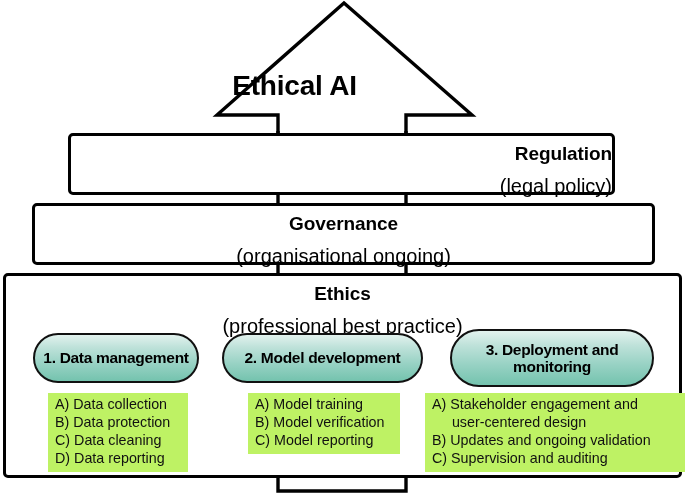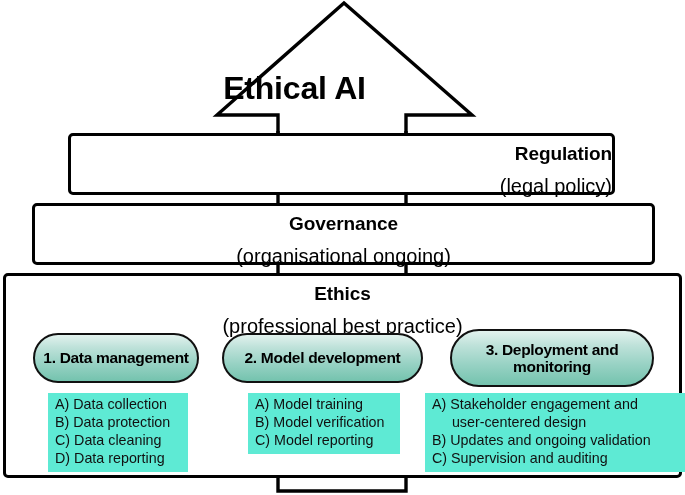--- a/index.html
+++ b/index.html
@@ -102,21 +102,21 @@
     z-index: 8;
   }
   #pill-1 { left: 33px;  top: 333px; width: 166px; height: 50px; }
   #pill-2 { left: 222px; top: 333px; width: 201px; height: 50px; }
   #pill-3 { left: 450px; top: 329px; width: 204px; height: 58px; }
 
   
   .sublist {
     position: absolute;
     box-sizing: border-box;
-    background: #5eead4;
+    background: #bef264;
     font-size: 14.3px;
     line-height: 1.255;
     color: #111111;
     padding: 3px 7px 4px 7px;
     z-index: 8;
   }
   #sublist-1 { left: 48px;  top: 393px; width: 140px; }
   #sublist-2 { left: 248px; top: 393px; width: 152px; }
   #sublist-3 { left: 425px; top: 393px; width: 274px; }
   .sublist .li {
@@ -148,21 +148,21 @@
       <line x1="200" y1="358" x2="214" y2="358" stroke="#000000" stroke-width="2.6"></line>
       <polygon points="221,358 212,353.4 212,362.6" fill="#000000"></polygon>
     </g>
     <g>
       <line x1="425" y1="358" x2="441" y2="358" stroke="#000000" stroke-width="2.6"></line>
       <polygon points="449,358 440,353.4 440,362.6" fill="#000000"></polygon>
     </g>
   </svg>
 
   <div style="position:absolute; left:0; top:70px; width:589px; text-align:center; z-index:6;
-              font-size:32px; font-weight:bold; letter-spacing:-0.2px;">Ethical AI</div>
+              font-size:28px; font-weight:bold; letter-spacing:-0.2px;">Ethical AI</div>
 
   <div class="tier" id="tier-regulation">
     <div class="tier-title">Regulation</div>
     <div class="tier-sub">(legal policy)</div>
   </div>
 
   <div class="tier" id="tier-governance">
     <div class="tier-title">Governance</div>
     <div class="tier-sub">(organisational ongoing)</div>
   </div>

